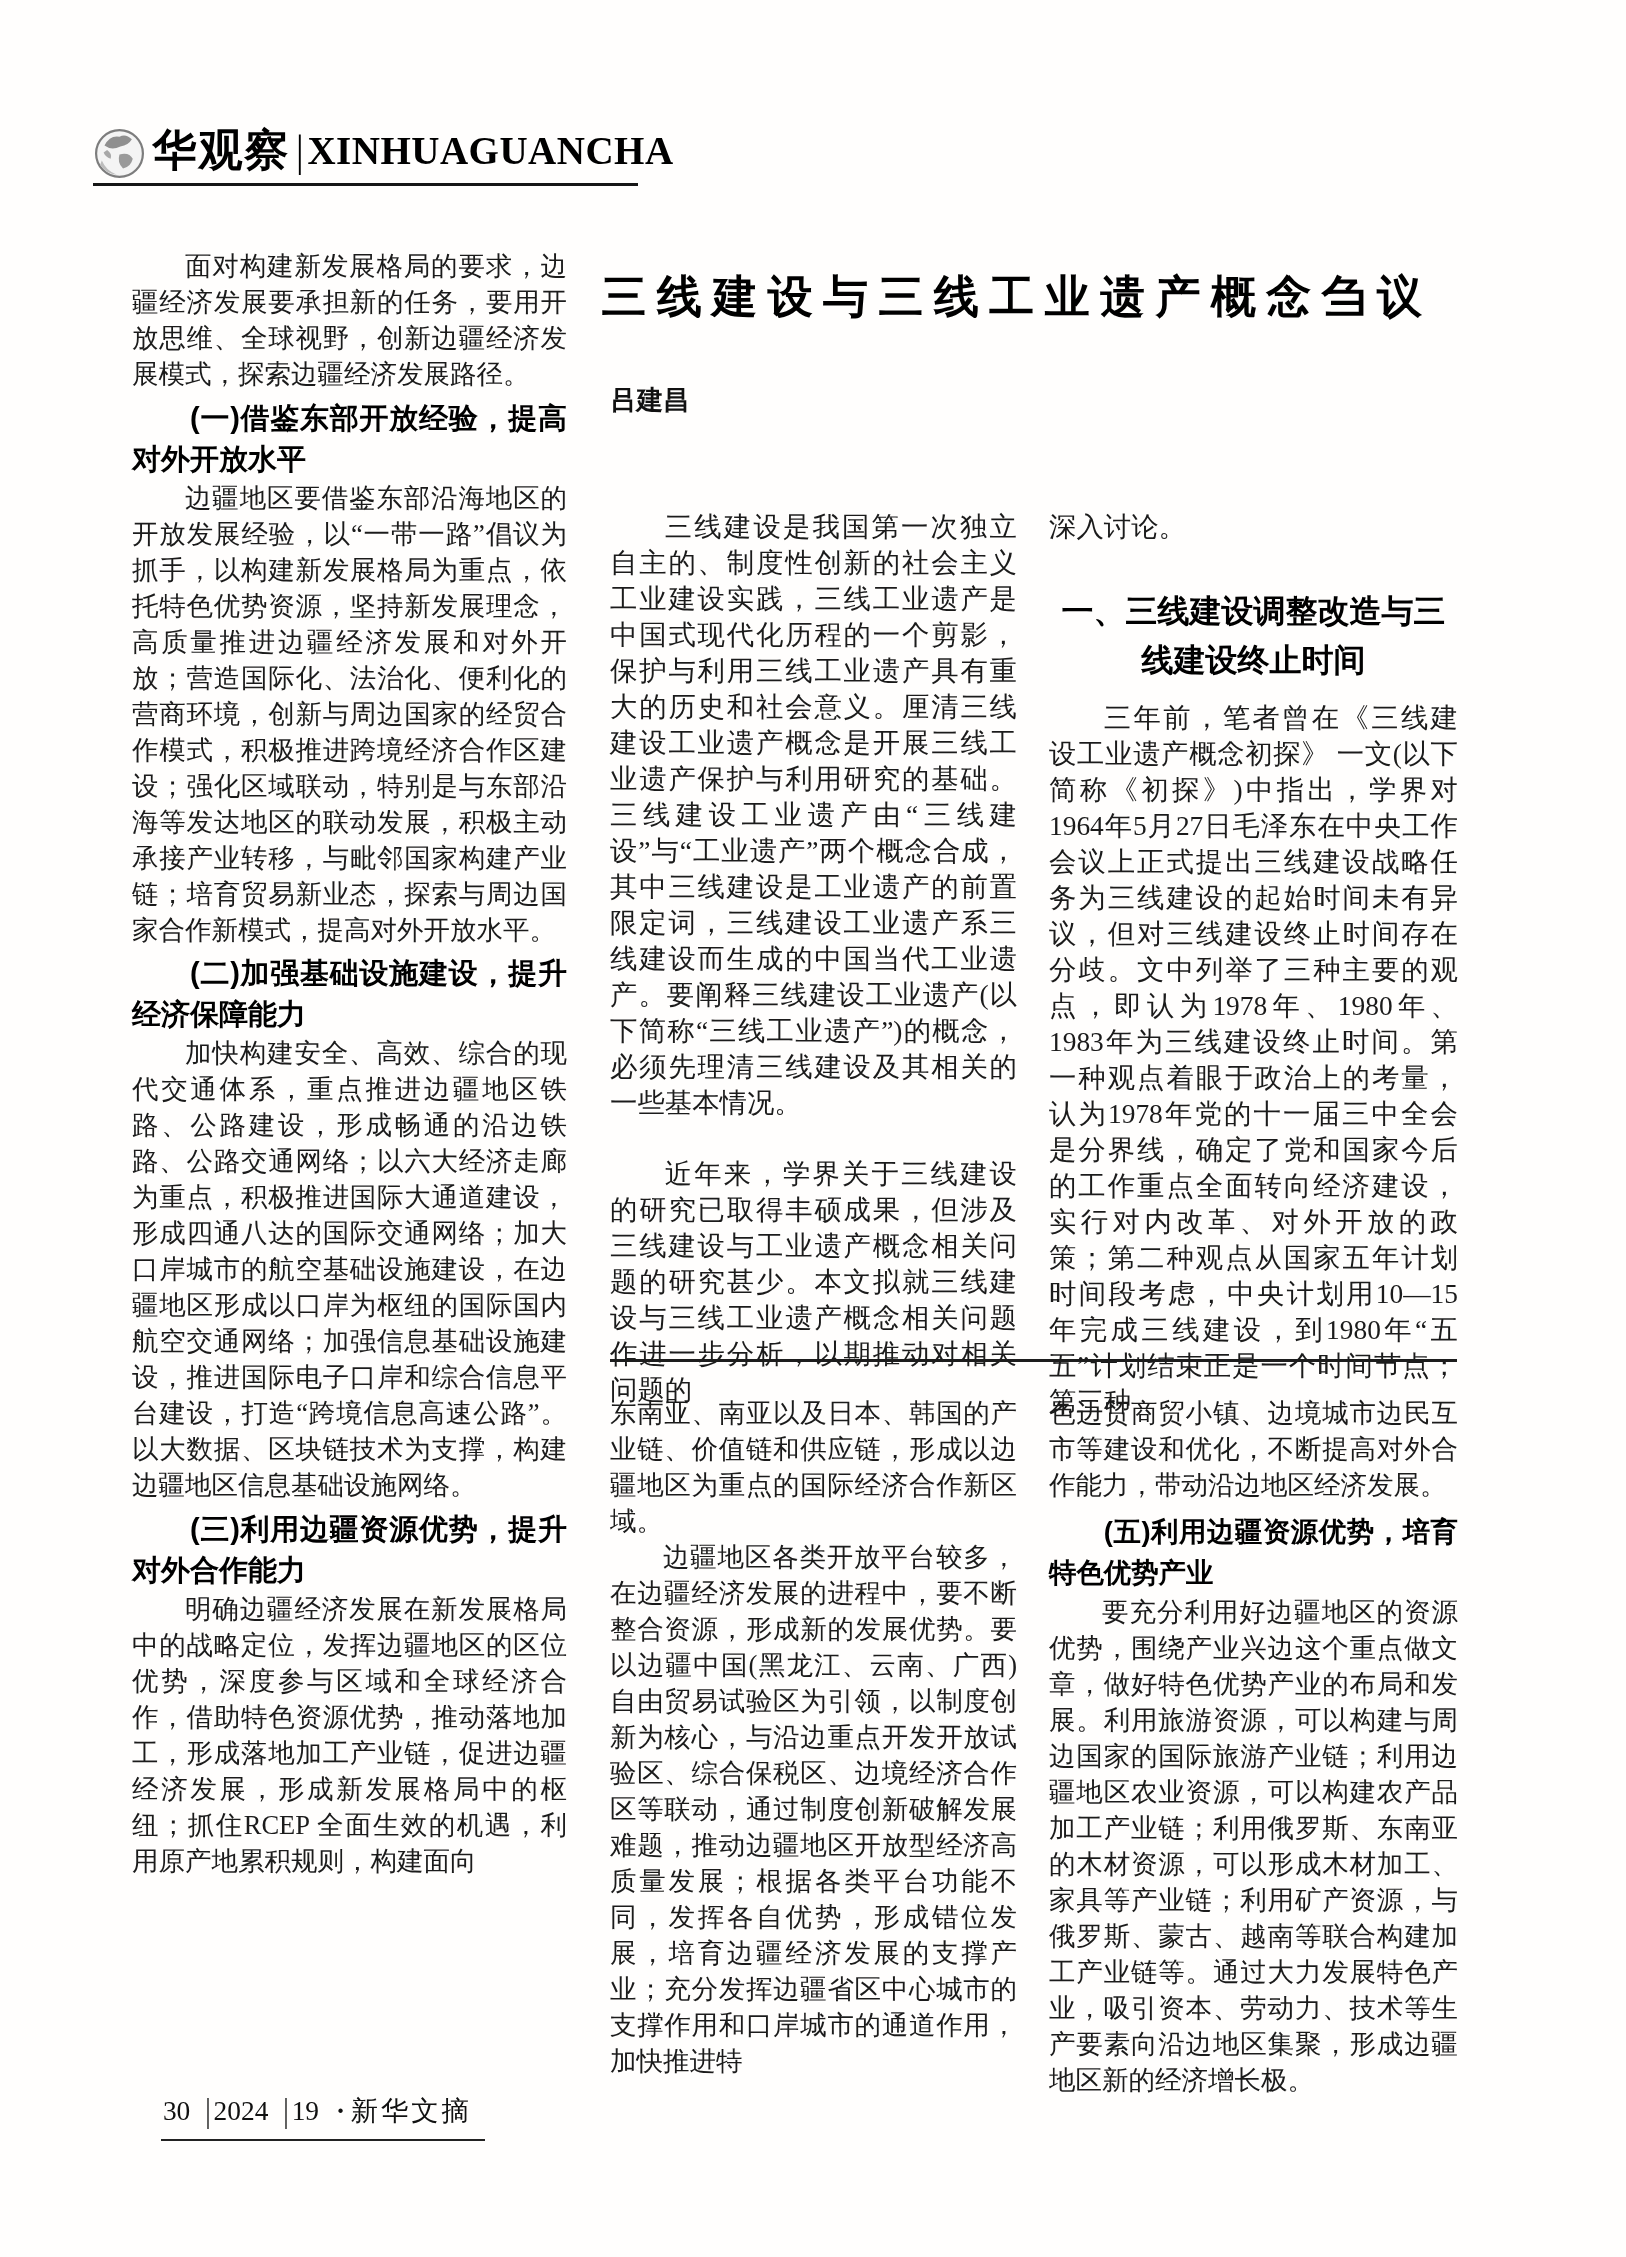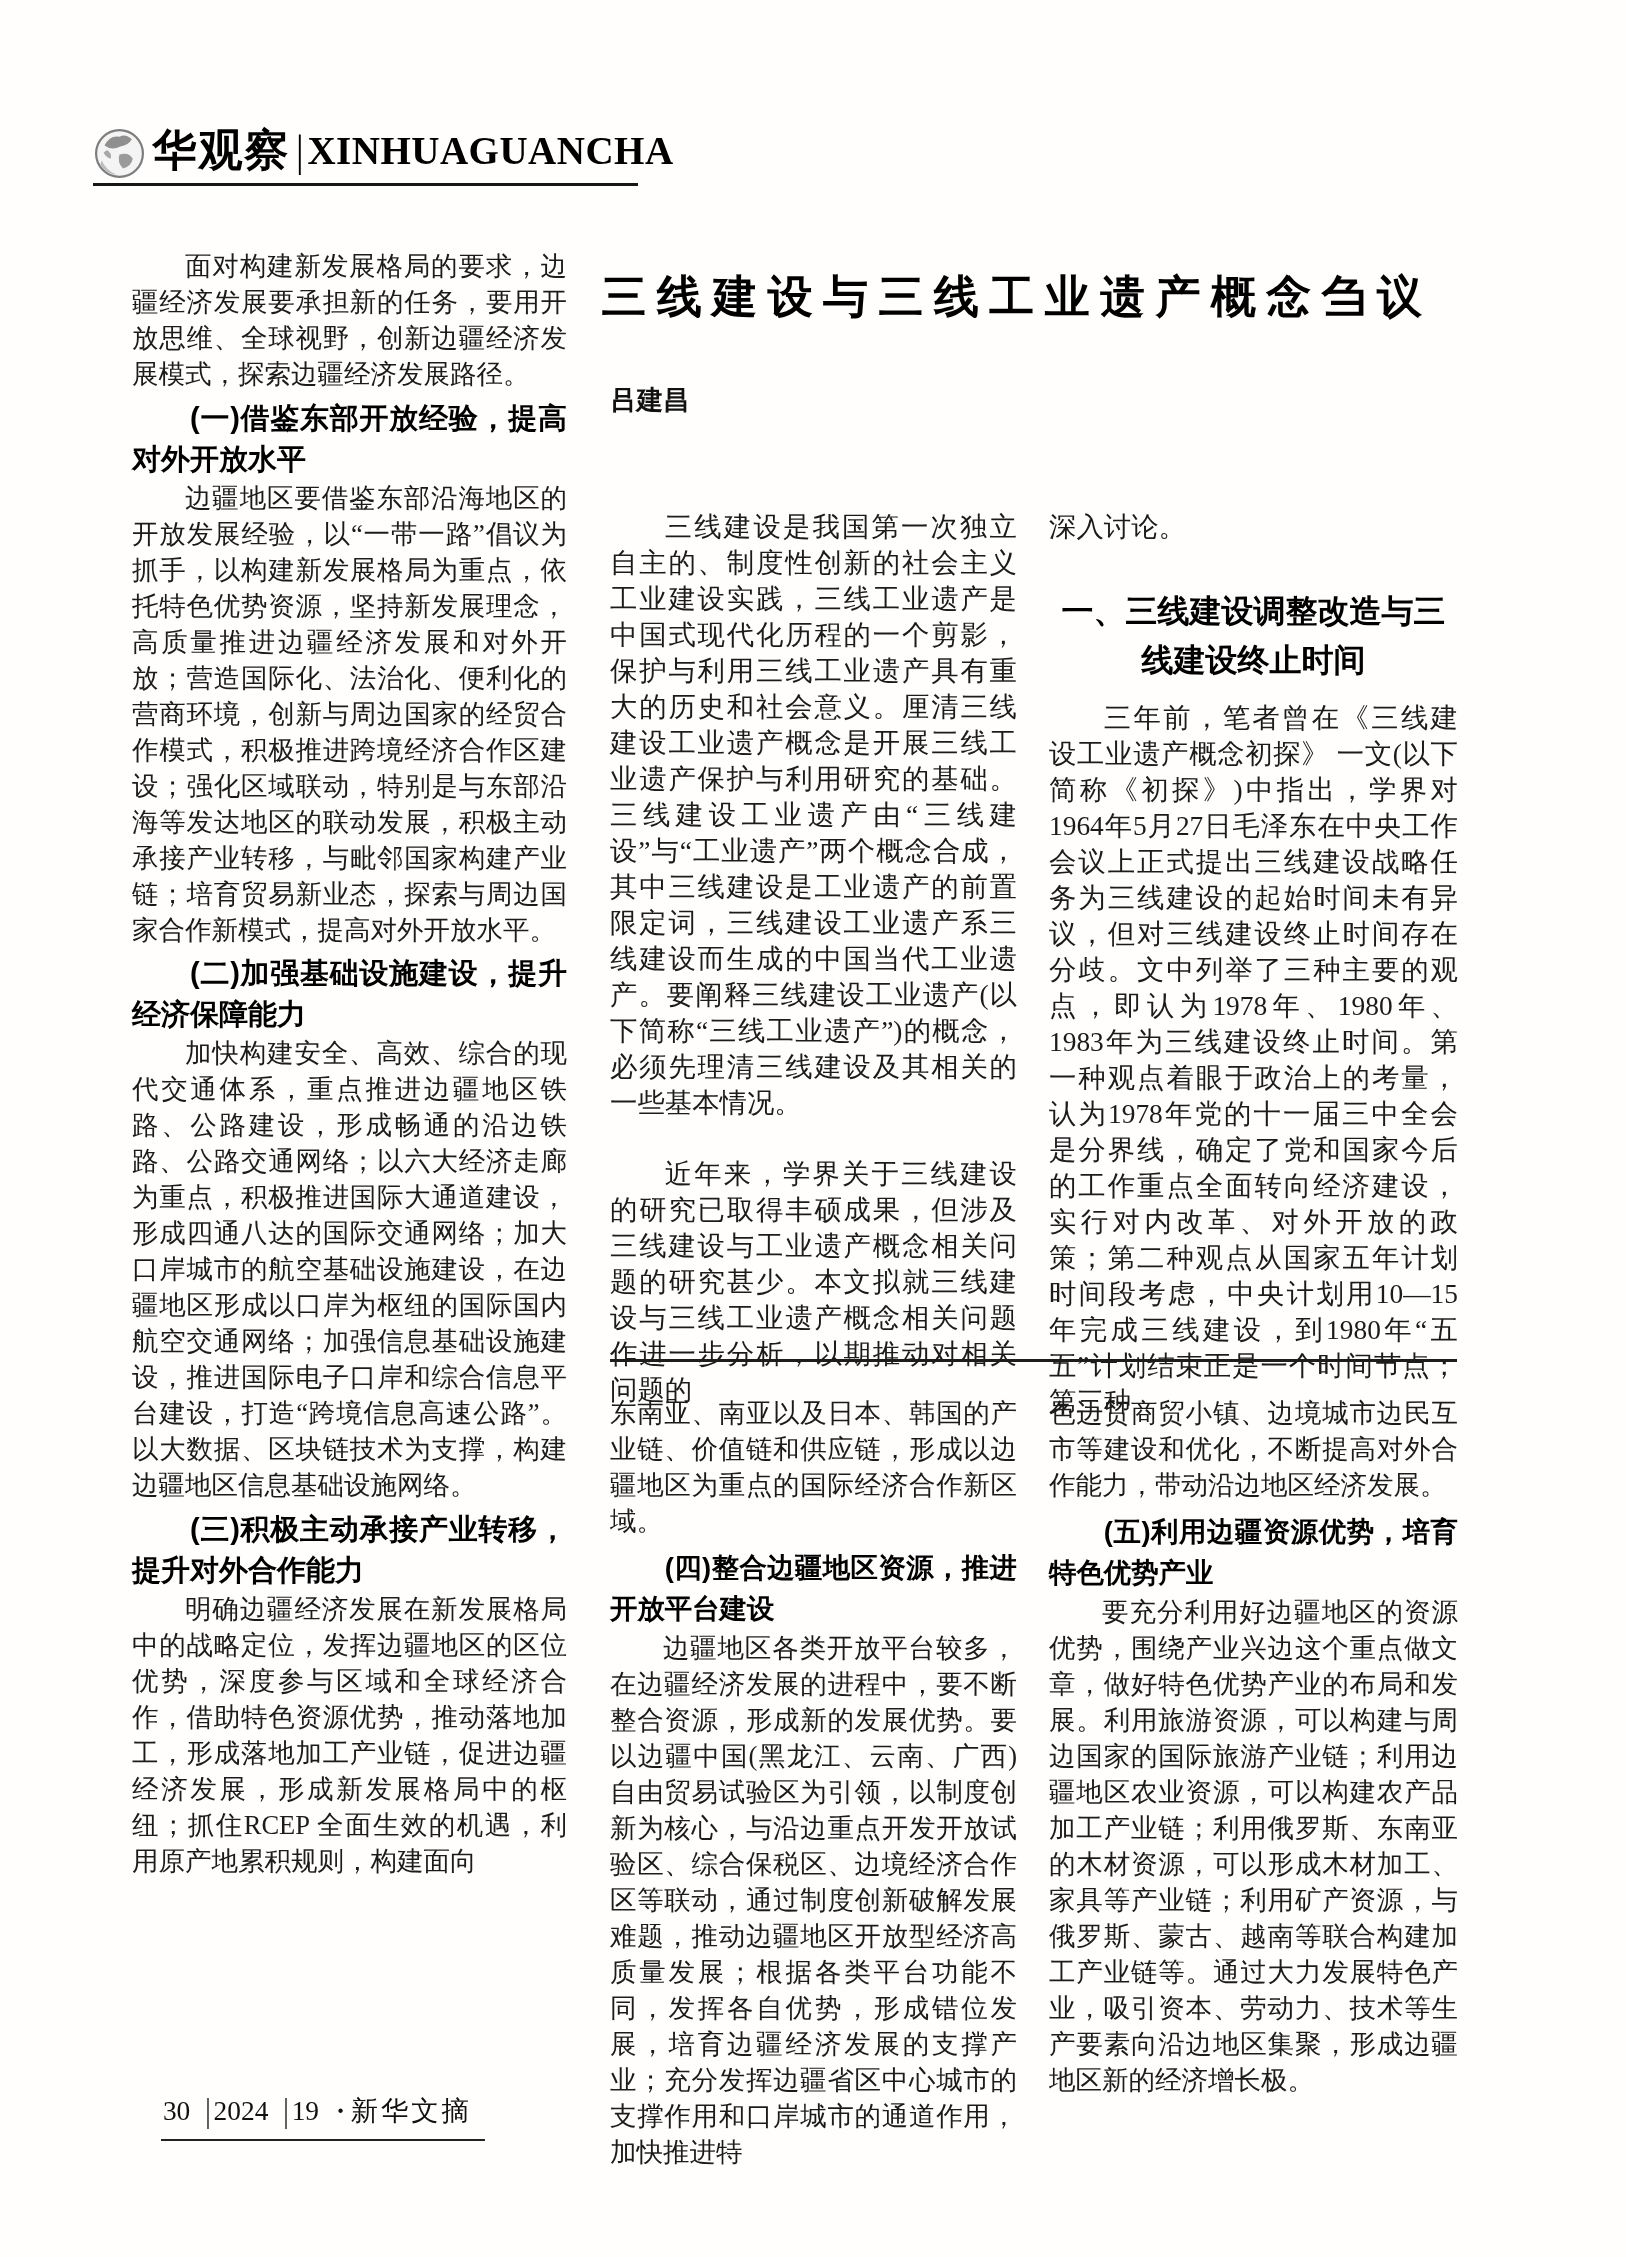--- a/index.html
+++ b/index.html
@@ -69,21 +69,21 @@
     <span class="m-sep">|</span>
     <span class="m-en">XINHUAGUANCHA</span>
   </div>
 
   <div class="left-col jbody">
     <p class="ind">面对构建新发展格局的要求，边疆经济发展要承担新的任务，要用开放思维、全球视野，创新边疆经济发展模式，探索边疆经济发展路径。</p>
     <div class="lh2">(一)借鉴东部开放经验，提高对外开放水平</div>
     <p class="ind">边疆地区要借鉴东部沿海地区的开放发展经验，以“一带一路”倡议为抓手，以构建新发展格局为重点，依托特色优势资源，坚持新发展理念，高质量推进边疆经济发展和对外开放；营造国际化、法治化、便利化的营商环境，创新与周边国家的经贸合作模式，积极推进跨境经济合作区建设；强化区域联动，特别是与东部沿海等发达地区的联动发展，积极主动承接产业转移，与毗邻国家构建产业链；培育贸易新业态，探索与周边国家合作新模式，提高对外开放水平。</p>
     <div class="lh2">(二)加强基础设施建设，提升经济保障能力</div>
     <p class="ind">加快构建安全、高效、综合的现代交通体系，重点推进边疆地区铁路、公路建设，形成畅通的沿边铁路、公路交通网络；以六大经济走廊为重点，积极推进国际大通道建设，形成四通八达的国际交通网络；加大口岸城市的航空基础设施建设，在边疆地区形成以口岸为枢纽的国际国内航空交通网络；加强信息基础设施建设，推进国际电子口岸和综合信息平台建设，打造“跨境信息高速公路”。以大数据、区块链技术为支撑，构建边疆地区信息基础设施网络。</p>
-    <div class="lh2">(三)积极主动承接产业转移，提升对外合作能力</div>
+    <div class="lh2">(三)利用边疆资源优势，提升对外合作能力</div>
     <p class="ind">明确边疆经济发展在新发展格局中的战略定位，发挥边疆地区的区位优势，深度参与区域和全球经济合作，借助特色资源优势，推动落地加工，形成落地加工产业链，促进边疆经济发展，形成新发展格局中的枢纽；抓住RCEP 全面生效的机遇，利用原产地累积规则，构建面向</p>
   </div>
 
   <div class="title">三线建设与三线工业遗产概念刍议</div>
   <div class="author">吕建昌</div>
 
   <div class="mid-col jbody">
     <p class="ind">三线建设是我国第一次独立自主的、制度性创新的社会主义工业建设实践，三线工业遗产是中国式现代化历程的一个剪影，保护与利用三线工业遗产具有重大的历史和社会意义。厘清三线建设工业遗产概念是开展三线工业遗产保护与利用研究的基础。三线建设工业遗产由“三线建设”与“工业遗产”两个概念合成，其中三线建设是工业遗产的前置限定词，三线建设工业遗产系三线建设而生成的中国当代工业遗产。要阐释三线建设工业遗产(以下简称“三线工业遗产”)的概念，必须先理清三线建设及其相关的一些基本情况。</p>
     <p class="ind pgap">近年来，学界关于三线建设的研究已取得丰硕成果，但涉及三线建设与工业遗产概念相关问题的研究甚少。本文拟就三线建设与三线工业遗产概念相关问题作进一步分析，以期推动对相关问题的</p>
   </div>
@@ -91,21 +91,20 @@
   <div class="right-col jbody">
     <p>深入讨论。</p>
     <div class="ah1">一、三线建设调整改造与三线建设终止时间</div>
     <p class="ind">三年前，笔者曾在《三线建设工业遗产概念初探》 一文(以下简称《初探》)中指出，学界对1964年5月27日毛泽东在中央工作会议上正式提出三线建设战略任务为三线建设的起始时间未有异议，但对三线建设终止时间存在分歧。文中列举了三种主要的观点，即认为1978年、1980年、1983年为三线建设终止时间。第一种观点着眼于政治上的考量，认为1978年党的十一届三中全会是分界线，确定了党和国家今后的工作重点全面转向经济建设，实行对内改革、对外开放的政策；第二种观点从国家五年计划时间段考虑，中央计划用10—15年完成三线建设，到1980年“五五”计划结束正是一个时间节点；第三种</p>
   </div>
 
   <div class="rule"></div>
 
   <div class="bcol1 jbody">
     <p>东南亚、南亚以及日本、韩国的产业链、价值链和供应链，形成以边疆地区为重点的国际经济合作新区域。</p>
-    <div class="lh2 bh2">(四)整合边疆地区资源，推进开放平台建设</div>
     <p class="ind">边疆地区各类开放平台较多，在边疆经济发展的进程中，要不断整合资源，形成新的发展优势。要以边疆中国(黑龙江、云南、广西)自由贸易试验区为引领，以制度创新为核心，与沿边重点开发开放试验区、综合保税区、边境经济合作区等联动，通过制度创新破解发展难题，推动边疆地区开放型经济高质量发展；根据各类平台功能不同，发挥各自优势，形成错位发展，培育边疆经济发展的支撑产业；充分发挥边疆省区中心城市的支撑作用和口岸城市的通道作用，加快推进特</p>
   </div>
 
   <div class="bcol2 jbody">
     <p>色边贸商贸小镇、边境城市边民互市等建设和优化，不断提高对外合作能力，带动沿边地区经济发展。</p>
     <div class="lh2 bh2">(五)利用边疆资源优势，培育特色优势产业</div>
     <p class="ind">要充分利用好边疆地区的资源优势，围绕产业兴边这个重点做文章，做好特色优势产业的布局和发展。利用旅游资源，可以构建与周边国家的国际旅游产业链；利用边疆地区农业资源，可以构建农产品加工产业链；利用俄罗斯、东南亚的木材资源，可以形成木材加工、家具等产业链；利用矿产资源，与俄罗斯、蒙古、越南等联合构建加工产业链等。通过大力发展特色产业，吸引资本、劳动力、技术等生产要素向沿边地区集聚，形成边疆地区新的经济增长极。</p>
   </div>
 
   <div class="footer">

